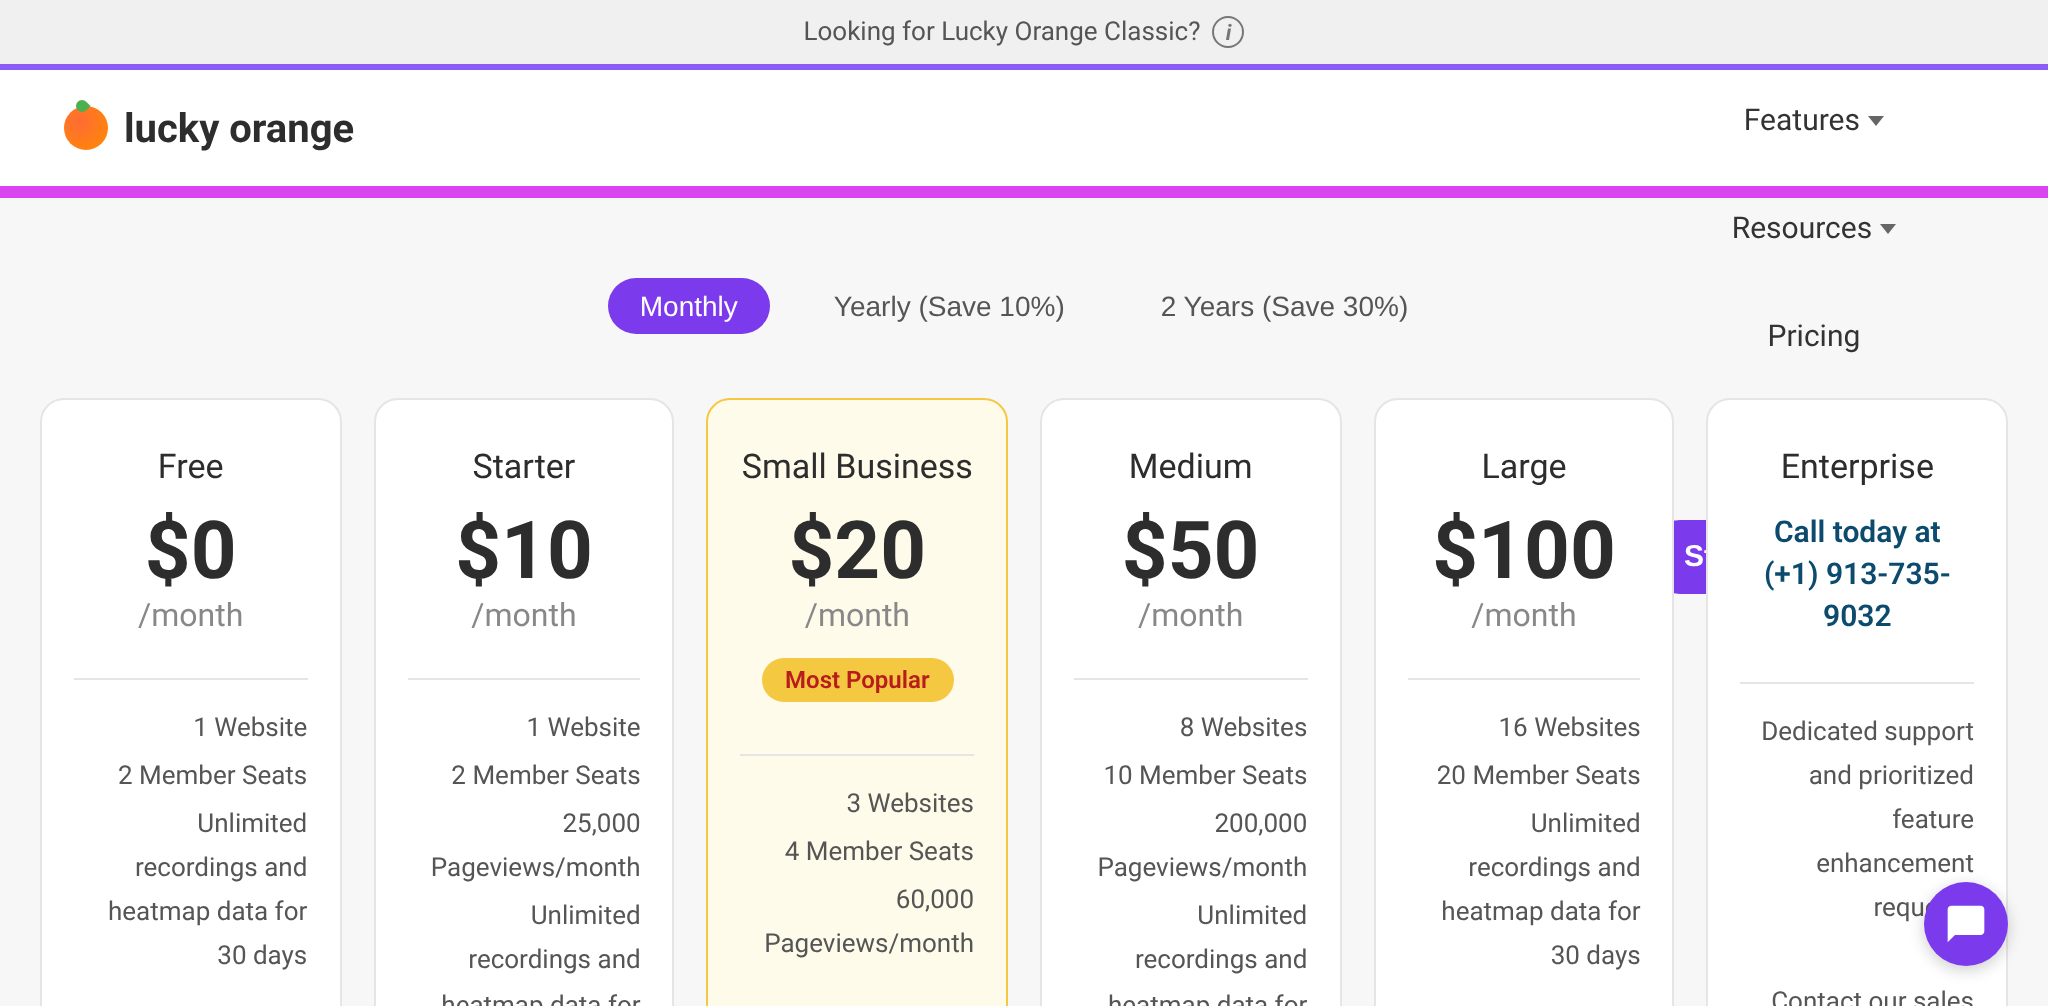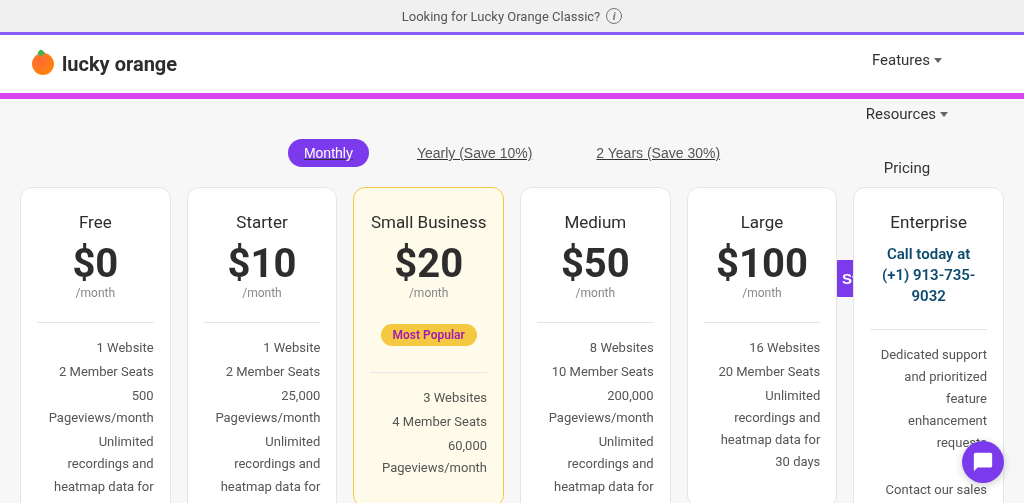--- a/index.html
+++ b/index.html
@@ -105,23 +105,22 @@
       padding: 40px 20px 60px;
       max-width: 1100px;
       margin: 0 auto;
     }
 
     
     .billing-toggle {
       display: flex;
       align-items: center;
       justify-content: center;
-      gap: 32px;
-      margin-bottom: 20px;
-      text-decoration: underline;
+      gap: 16px;
+      margin-bottom: 32px;
     }
     .toggle-btn {
       padding: 6px 16px;
       border-radius: 20px;
       border: none;
       font-size: 14px;
       cursor: pointer;
       font-weight: 500;
     }
     .toggle-btn.active {
@@ -164,41 +163,41 @@
       color: #2d2d2d;
       margin-bottom: 12px;
     }
     .plan-price {
       font-size: 40px;
       font-weight: 700;
       color: #2d2d2d;
       line-height: 1;
     }
     .plan-price-unit {
-      font-size: 12px;
+      font-size: 16px;
       color: #888;
       margin-top: 2px;
       margin-bottom: 8px;
     }
     .enterprise-price {
       font-size: 15px;
       font-weight: 600;
       color: #0c4a6e;
       line-height: 1.4;
       margin-bottom: 8px;
     }
     .badge-popular {
       background: #f5c842;
-      color: #a21caf;
+      color: #b91c1c;
       font-size: 12px;
       font-weight: 600;
       padding: 4px 12px;
       border-radius: 20px;
       margin-bottom: 12px;
-      margin-top: 16px;
+      margin-top: 4px;
     }
     .plan-divider {
       width: 100%;
       border: none;
       border-top: 1px solid #e5e5e5;
       margin: 14px 0;
     }
     .plan-features {
       font-size: 13px;
       color: #555;
@@ -270,21 +269,20 @@
   <div class="pricing-grid">
 
     <div class="pricing-card">
       <div class="plan-name">Free</div>
       <div class="plan-price">$0</div>
       <div class="plan-price-unit">/month</div>
       <hr class="plan-divider">
       <div class="plan-features">
         <p>1 Website</p>
         <p>2 Member Seats</p>
-        <p>500 Pageviews/month</p>
         <p>Unlimited recordings and heatmap data for 30 days</p>
       </div>
 
     </div>
 
     <div class="pricing-card">
       <div class="plan-name">Starter</div>
       <div class="plan-price">$10</div>
       <div class="plan-price-unit">/month</div>
       <hr class="plan-divider">

